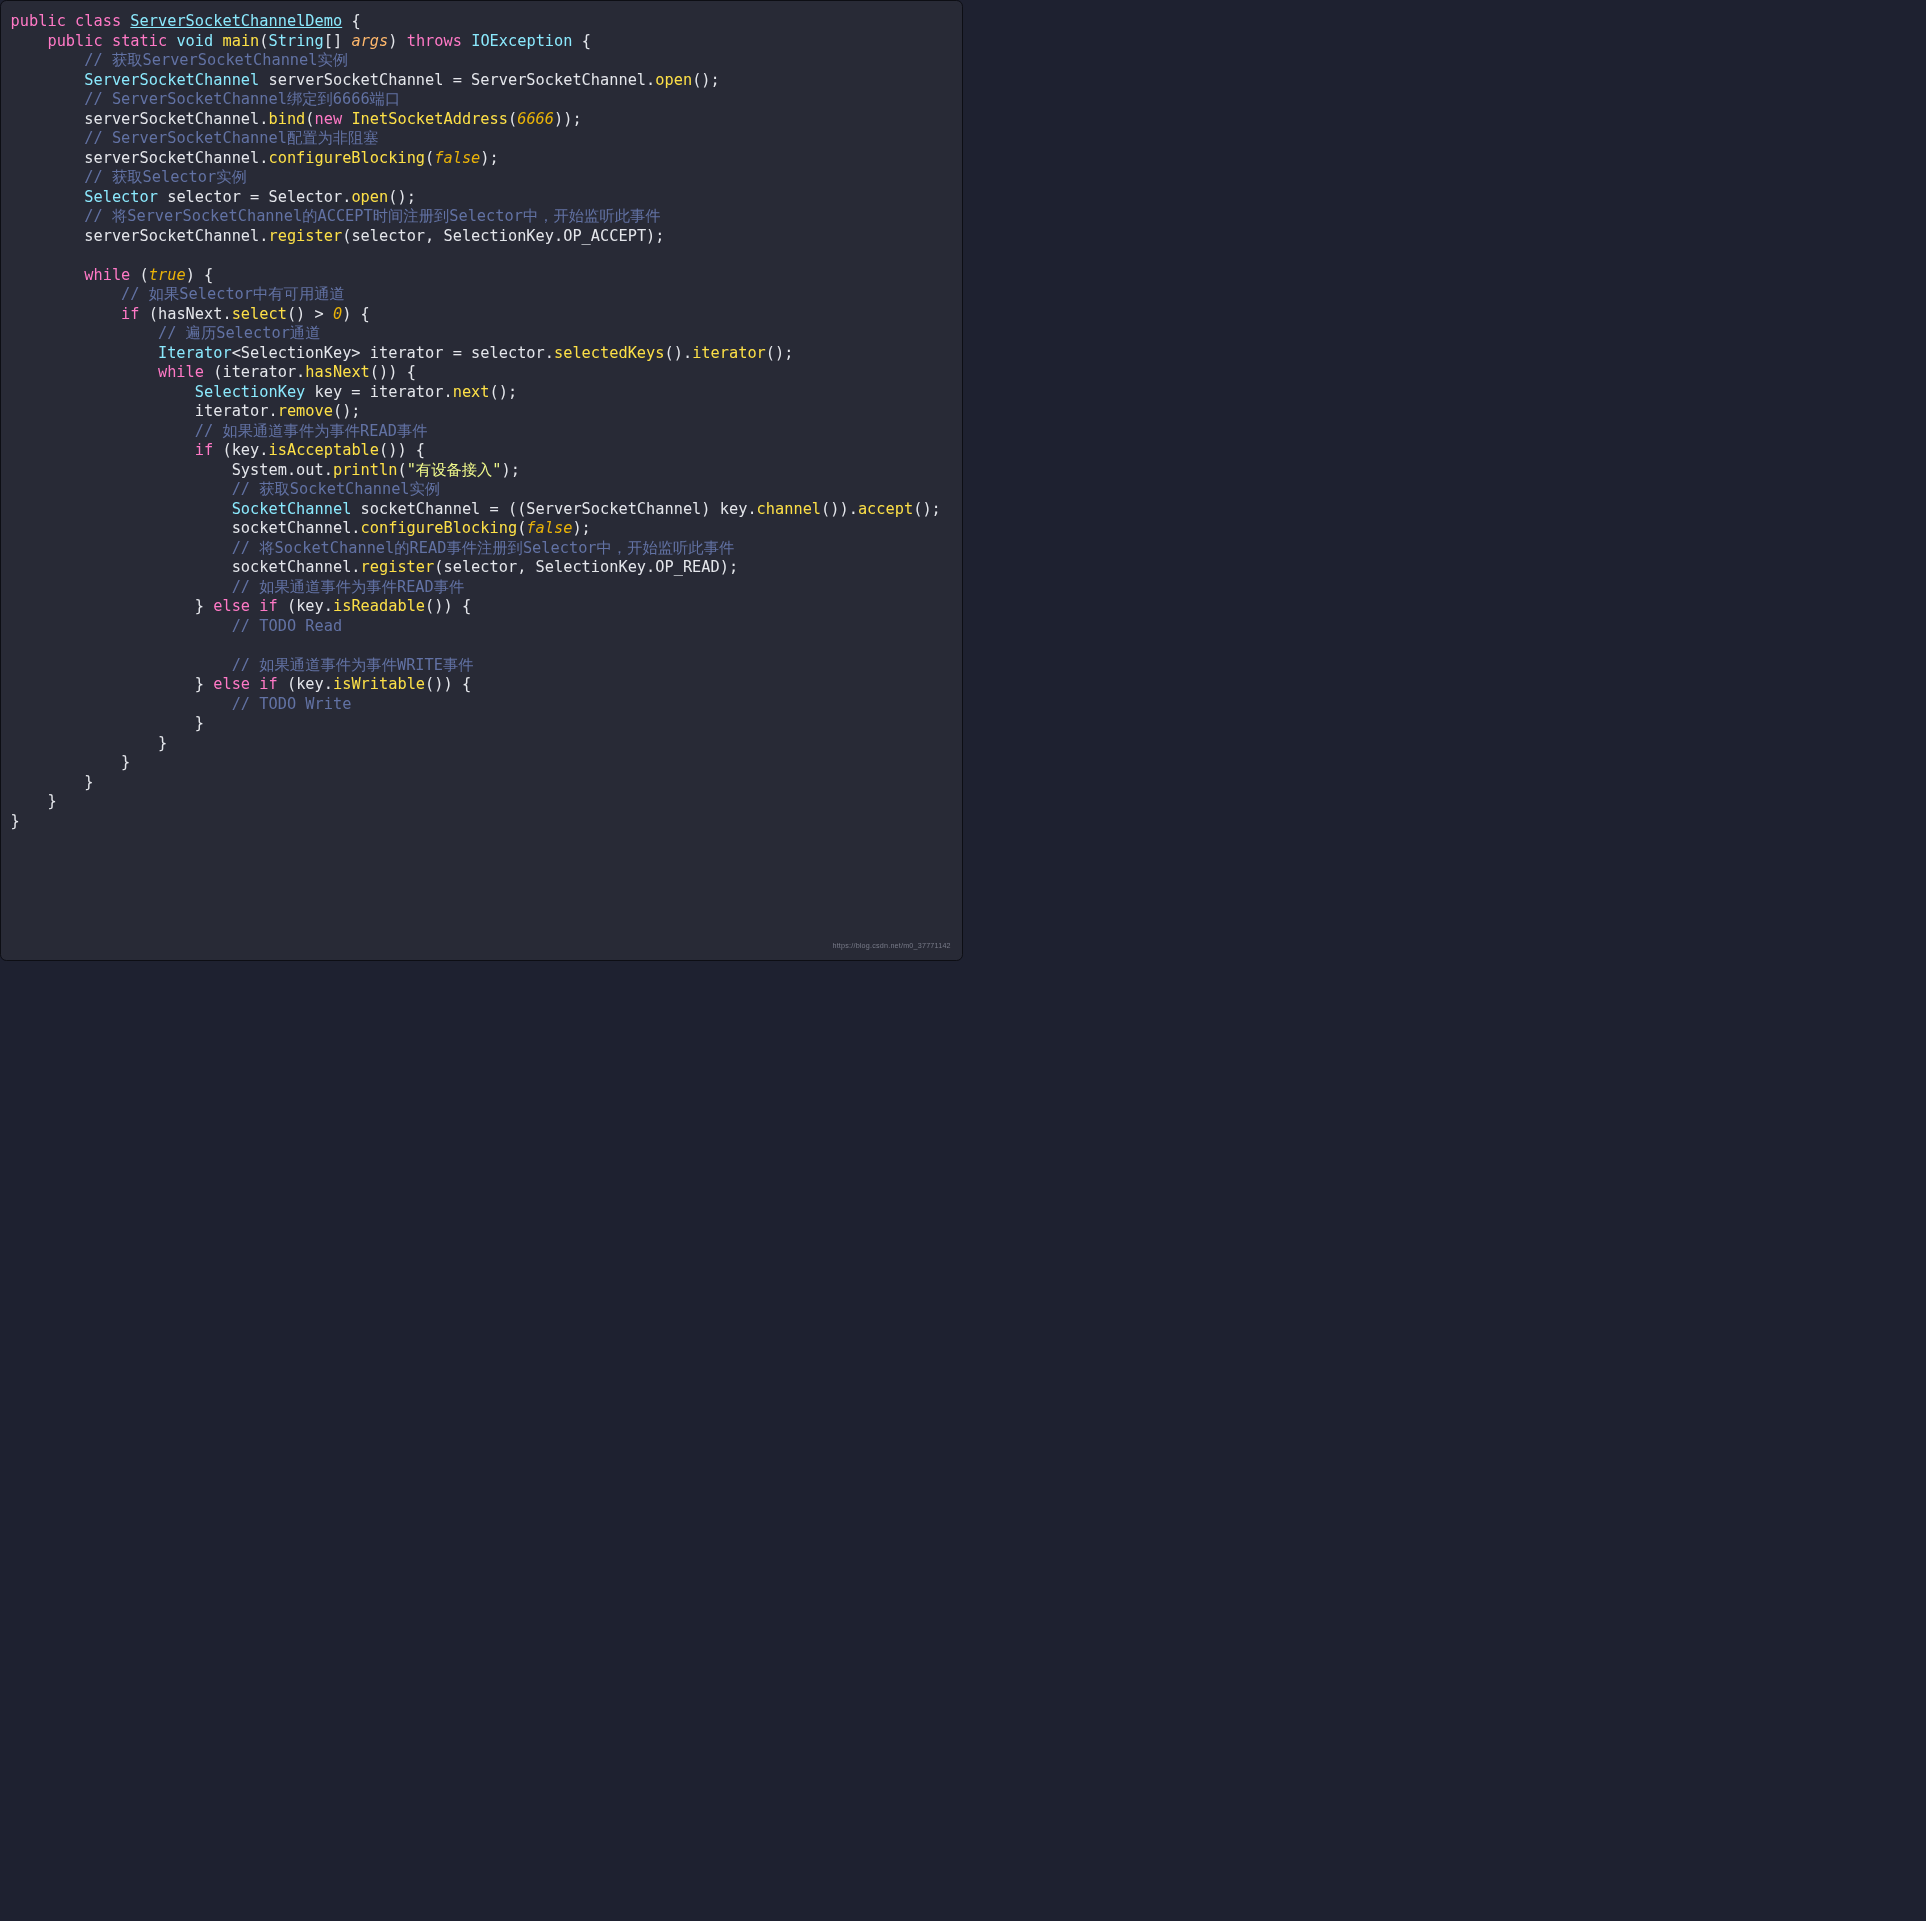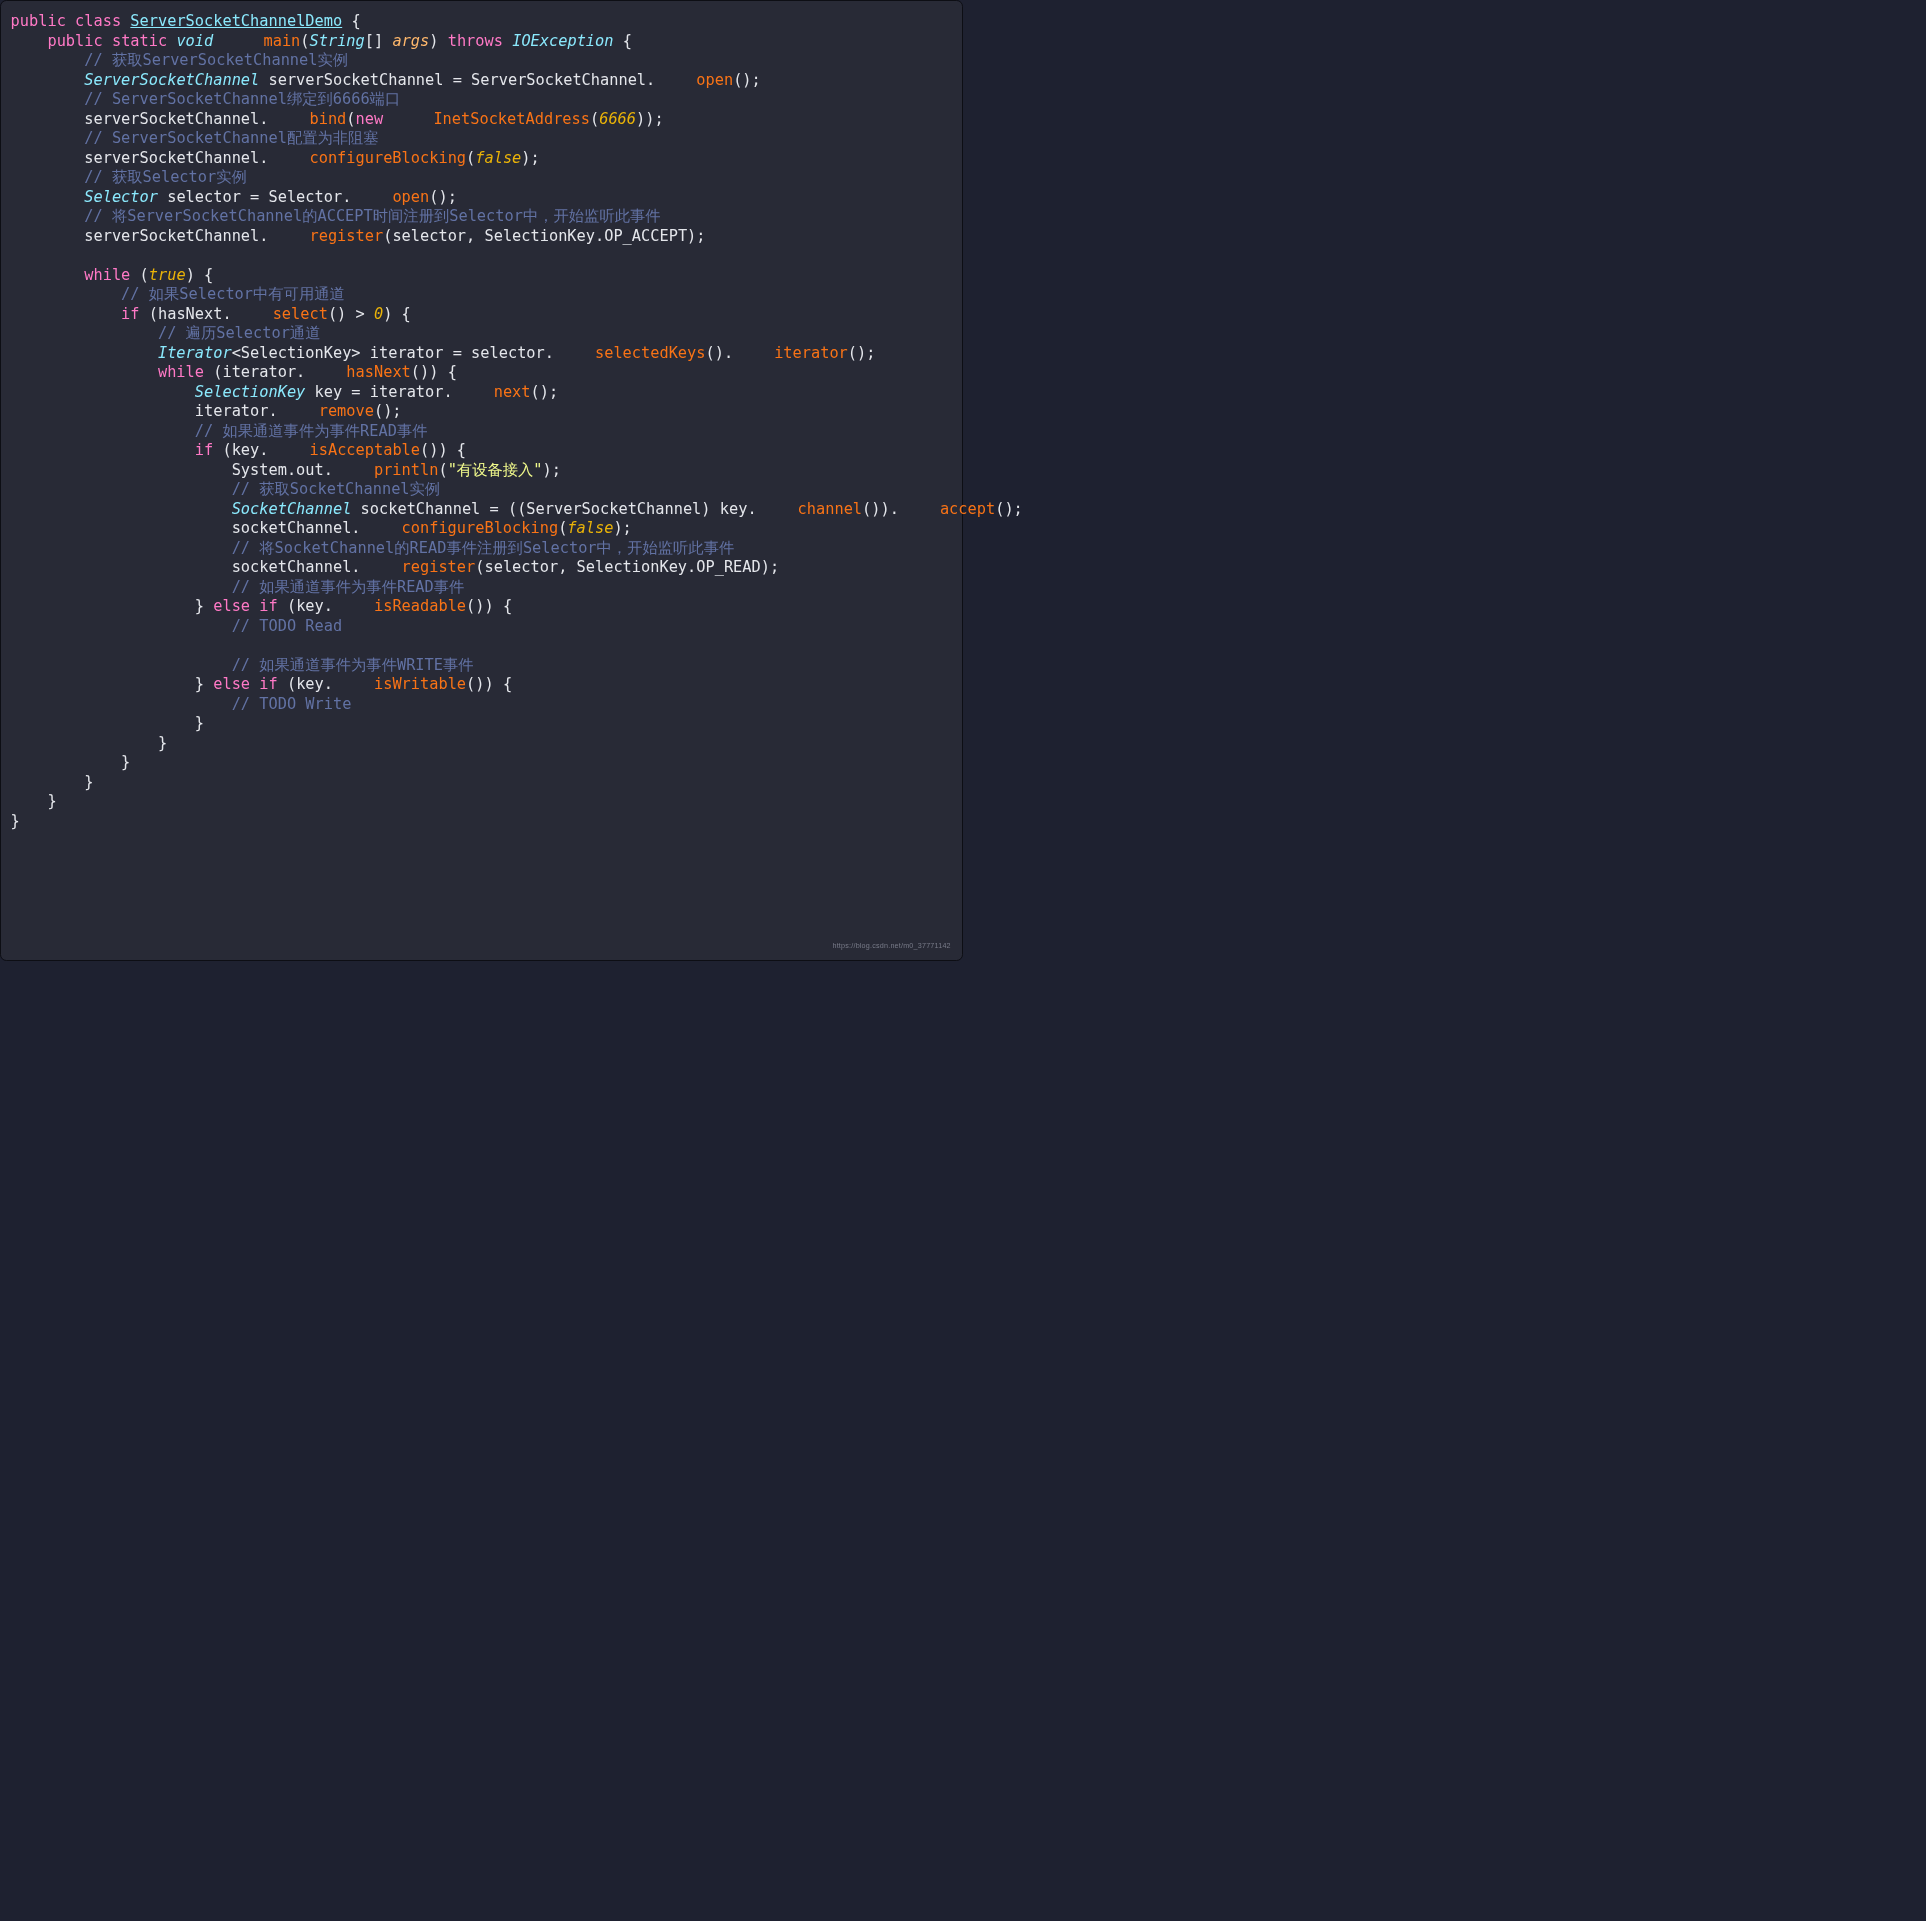--- a/index.html
+++ b/index.html
@@ -23,23 +23,23 @@
     position:absolute;
     right:11.2px;
     bottom:4.8px;
     font-size:7.2px;
     color:#777a88;
     font-family:sans-serif;
     letter-spacing:0.2px;
   }
   
   .k  {color:#ff79c6;}          
-  .t  {color:#8be9fd;font-style:italic;} 
+  .t  {color:#8be9fd;} 
   .t2 {color:#8be9fd;text-decoration:underline;}          
-  .fn {color:#f97316;margin-left:41px;}          
+  .fn {color:#fde047;}          
   .p  {color:#ffb86c;font-style:italic;margin-top:36px;} 
   .c  {color:#6272a4;}          
   .s  {color:#f1fa8c;}          
   .n  {color:#eab308;font-style:italic;}          
   .d  {color:#e4e6eb;}          
   pre{margin:0;white-space:pre;}
 </style>
 </head>
 <body>
 

